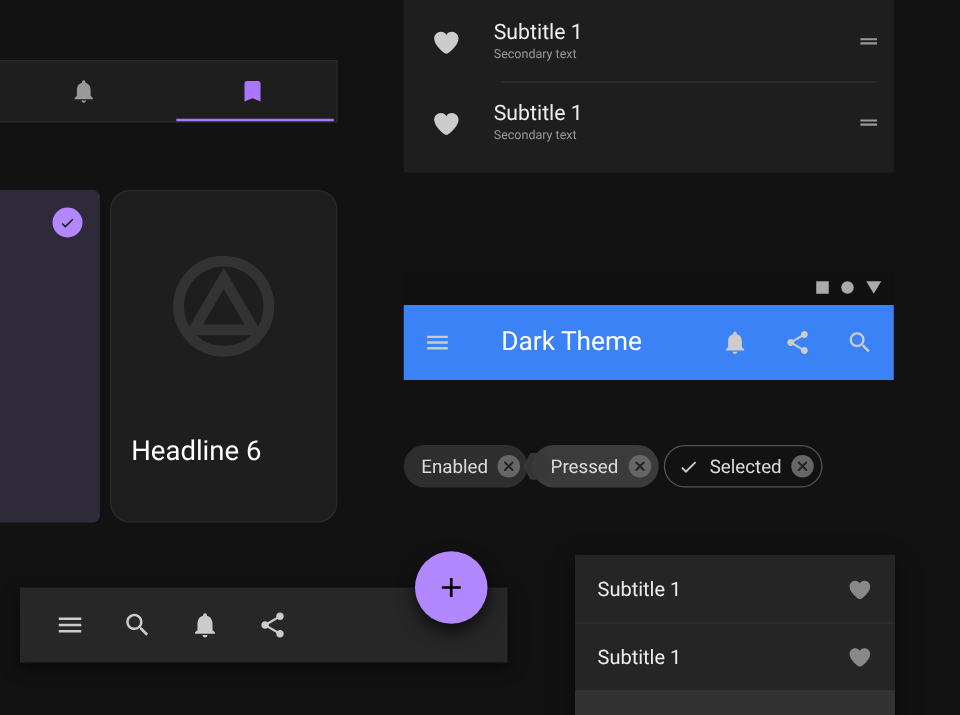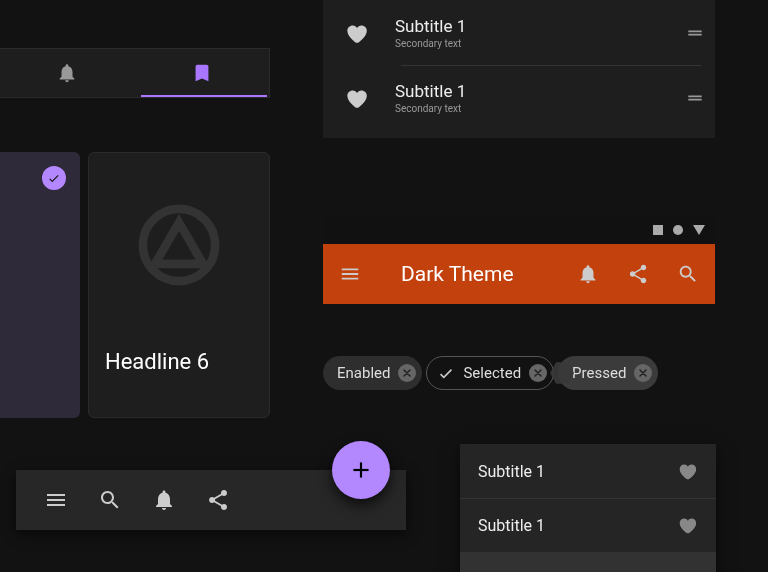--- a/index.html
+++ b/index.html
@@ -71,21 +71,21 @@
   .cardA h6 { font-size: 24px; font-weight: 400; color: #fff; }
 
   .cardB {
     position: absolute;
     left: 88px;
     top: 152px;
     width: 182px;
     height: 266px;
     background: #1e1e1e;
     border: 1px solid #2a2a2a;
-    border-radius: 6px;
+    border-radius: 16px;
     overflow: hidden;
   }
   .cardB .top { height: 184px; display: flex; align-items: center; justify-content: center; }
   .cardB .text { padding: 12px 16px 0 16px; }
   .cardB h6 { font-size: 22px; font-weight: 400; color: #fff; }
   .cardB p { font-size: 14px; color: #aaa; margin-top: 4px; }
 
   .mlogo circle { fill: none; stroke: #333; stroke-width: 10; }
   .mlogo path { fill: none; stroke: #333; stroke-width: 10; }
 
@@ -165,21 +165,21 @@
   .statusbar .sq { width: 10px; height: 10px; background: #aaa; }
   .statusbar .ci { width: 10px; height: 10px; background: #aaa; border-radius: 50%; }
   .statusbar .tr { width: 0; height: 0; border-left: 6px solid transparent; border-right: 6px solid transparent; border-top: 10px solid #aaa; }
 
   .appbar {
     position: absolute;
     left: 323px;
     top: 244px;
     width: 392px;
     height: 60px;
-    background: #c2410c;
+    background: #3b82f6;
     display: flex;
     align-items: center;
     padding: 0 16px;
     gap: 28px;
   }
   .appbar .title { flex: 1; font-size: 21px; color: #fff; font-weight: 400; margin-left: 12px; }
   .appbar svg { fill: #ccc; width: 22px; height: 22px; }
 
   
   .chips {
@@ -359,41 +359,41 @@
 
 <div class="chips">
   <div class="chip solid">
     <span>Enabled</span>
     <span class="x">
         <svg viewBox="0 0 24 24">
           <path d="M18 6L6 18M6 6l12 12" stroke="#222" stroke-width="3" stroke-linecap="round"></path>
         </svg>
       </span>
   </div>
-  <div class="chip outline">
-    <span class="check">
-        <svg viewBox="0 0 24 24">
-          <path d="M9 16.2l-3.5-3.5L4 14.2 9 19.2 20 8.2 18.6 6.8z"></path>
-        </svg>
-      </span>
-    <span>Selected</span>
-    <span class="x">
-        <svg viewBox="0 0 24 24">
-          <path d="M18 6L6 18M6 6l12 12" stroke="#222" stroke-width="3" stroke-linecap="round"></path>
-        </svg>
-      </span>
-  </div>
   <div class="chip pressed">
     <span>Pressed</span>
     <span class="x">
         <svg viewBox="0 0 24 24">
           <path d="M18 6L6 18M6 6l12 12" stroke="#222" stroke-width="3" stroke-linecap="round"></path>
         </svg>
       </span>
   </div>
+  <div class="chip outline">
+    <span class="check">
+        <svg viewBox="0 0 24 24">
+          <path d="M9 16.2l-3.5-3.5L4 14.2 9 19.2 20 8.2 18.6 6.8z"></path>
+        </svg>
+      </span>
+    <span>Selected</span>
+    <span class="x">
+        <svg viewBox="0 0 24 24">
+          <path d="M18 6L6 18M6 6l12 12" stroke="#222" stroke-width="3" stroke-linecap="round"></path>
+        </svg>
+      </span>
+  </div>
 </div>
 
 <div class="bottombar">
   <span>
       <svg viewBox="0 0 24 24">
         <path d="M3 6h18v2H3zm0 5h18v2H3zm0 5h18v2H3z"></path>
       </svg>
     </span>
   <span>
       <svg viewBox="0 0 24 24">

